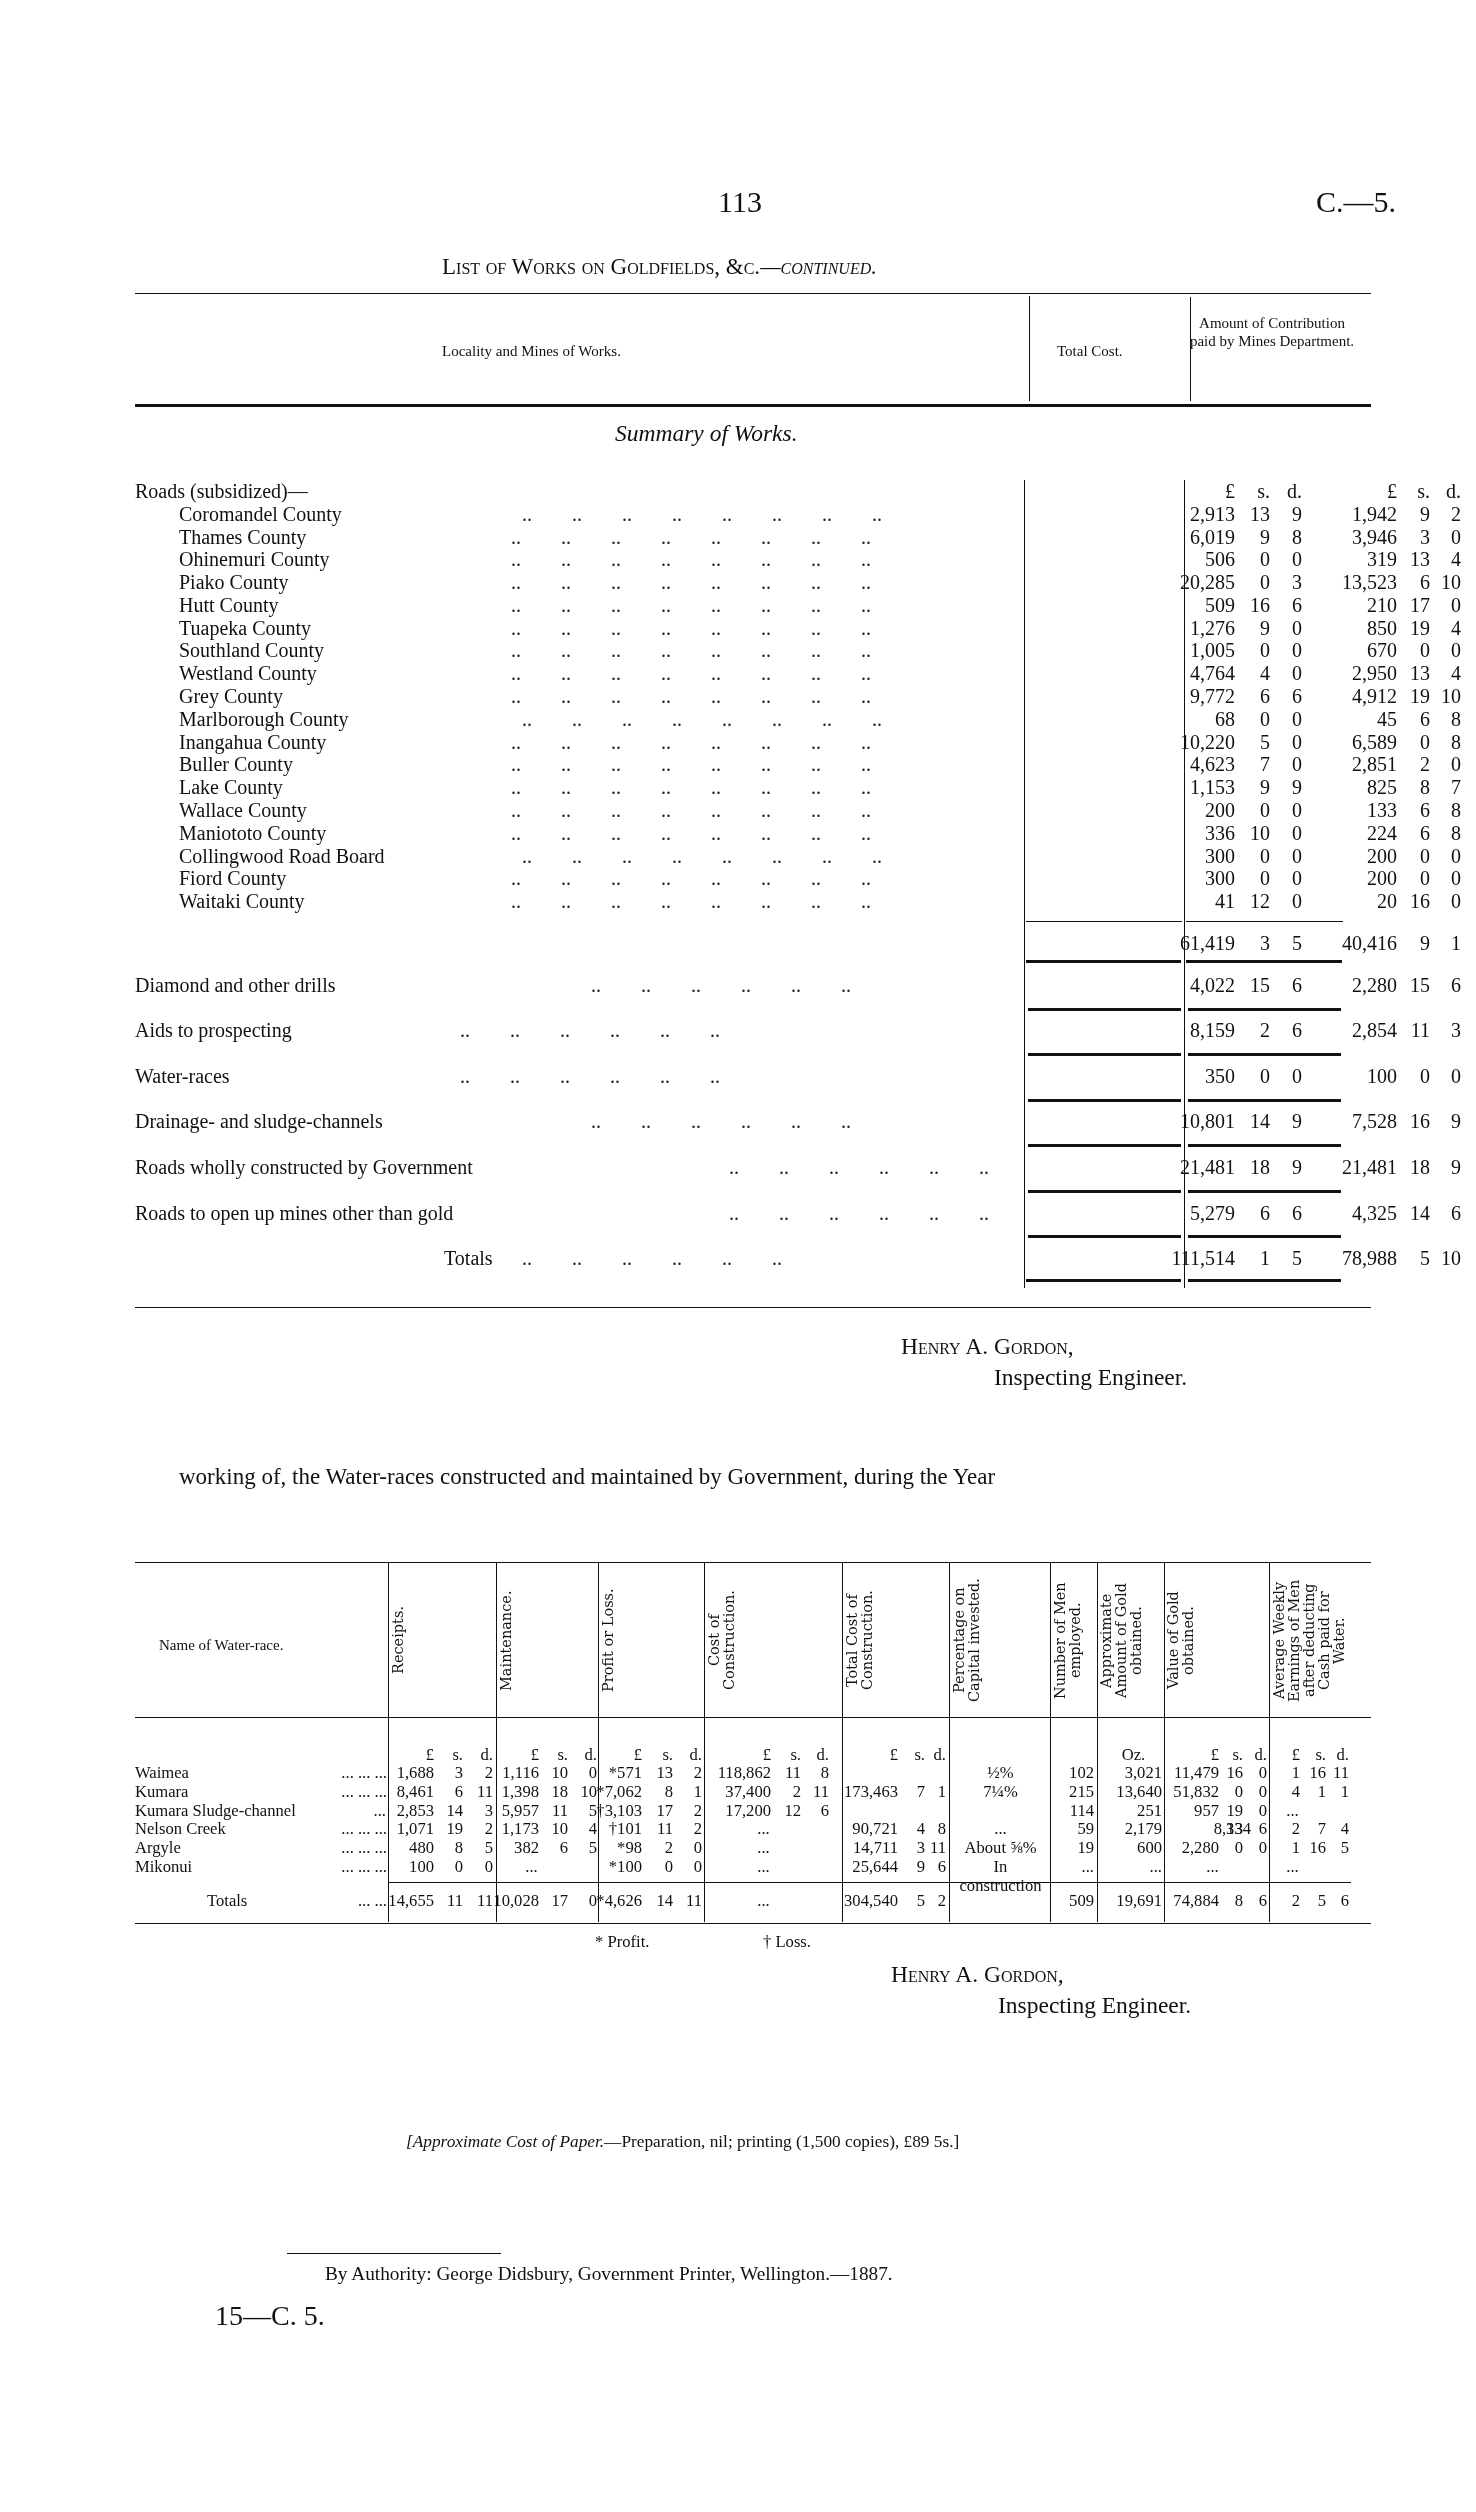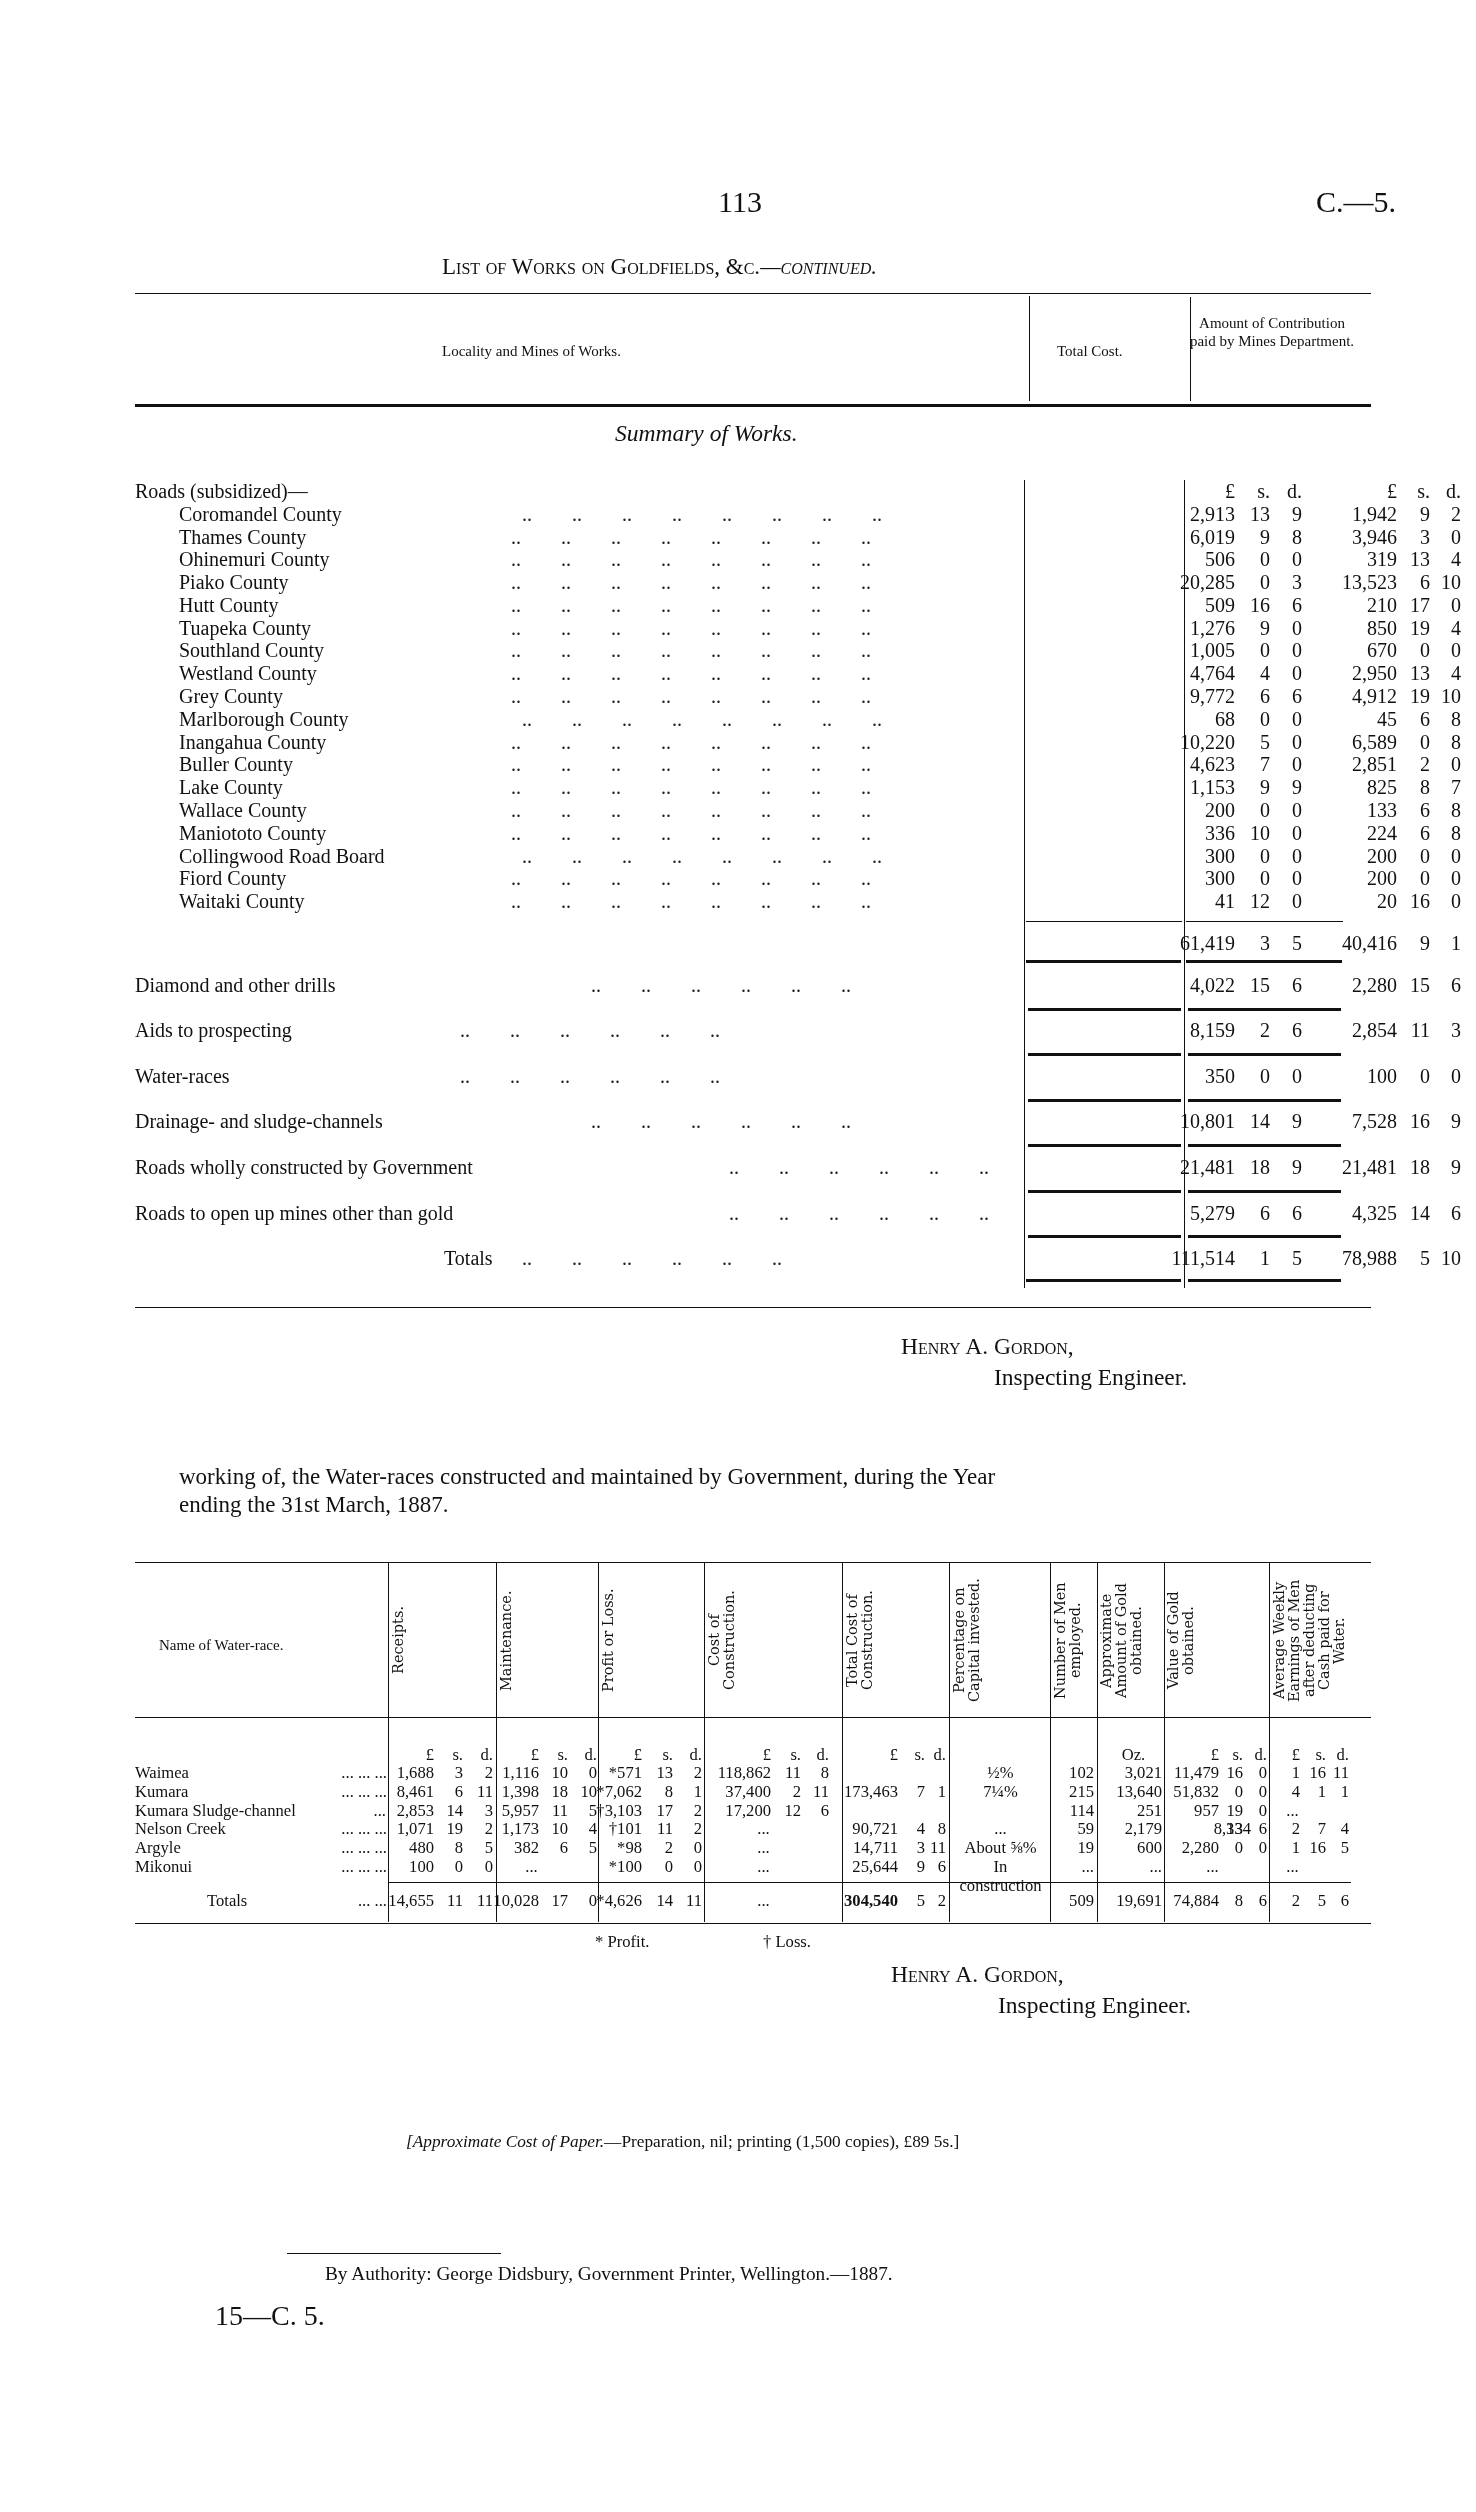--- a/index.html
+++ b/index.html
@@ -368,21 +368,20 @@
     <div class="rule thick" style="left:1026px; top:1279px; width:155px;"></div>
     <div class="rule thick" style="left:1188px; top:1279px; width:153px;"></div>
     <div class="rule" style="left:135px; top:1307px; width:1236px;"></div>
   </div>
 
 <div class="abs sc sig-name" style="left:901px; top:1333px;">Henry A. Gordon,</div>
 <div class="abs sig-title" style="left:994px; top:1364px;">Inspecting Engineer.</div>
 
 <div class="abs" id="return-title">
   <span class="hang">working of, the Water-races constructed and maintained by Government, during the Year</span>
-  <span class="hang">ending the 31st March, 1887.</span>
 </div>
 
 <div class="rule" style="left:135px; top:1562px; width:1236px;"></div>
 <div id="wr-header">
     <div class="vrule" style="left:388px; top:1563px; height:359px; width:0.7px;"></div>
     <div class="vrule" style="left:496px; top:1563px; height:359px; width:0.7px;"></div>
     <div class="vrule" style="left:598px; top:1563px; height:359px; width:0.7px;"></div>
     <div class="vrule" style="left:704px; top:1563px; height:359px; width:0.7px;"></div>
     <div class="vrule" style="left:842px; top:1563px; height:359px; width:0.7px;"></div>
     <div class="vrule" style="left:949px; top:1563px; height:359px; width:0.7px;"></div>
@@ -566,21 +565,21 @@
     <div class="wr-cell" style="left:351px; width:83px; top:1892px;">14,655</div>
     <div class="wr-cell" style="left:438px; width:25px; top:1892px;">11</div>
     <div class="wr-cell" style="left:468px; width:25px; top:1892px;">11</div>
     <div class="wr-cell" style="left:456px; width:83px; top:1892px;">10,028</div>
     <div class="wr-cell" style="left:543px; width:25px; top:1892px;">17</div>
     <div class="wr-cell" style="left:572px; width:25px; top:1892px;">0</div>
     <div class="wr-cell" style="left:559px; width:83px; top:1892px;">*4,626</div>
     <div class="wr-cell" style="left:648px; width:25px; top:1892px;">14</div>
     <div class="wr-cell" style="left:677px; width:25px; top:1892px;">11</div>
     <div class="wr-cell center" style="left:715px; width:97px; top:1892px; text-align:center;">...</div>
-    <div class="wr-cell" style="left:815px; width:83px; top:1892px;font-weight:bold;">304,540</div>
+    <div class="wr-cell" style="left:815px; width:83px; top:1892px;">304,540</div>
     <div class="wr-cell" style="left:900px; width:25px; top:1892px;">5</div>
     <div class="wr-cell" style="left:921px; width:25px; top:1892px;">2</div>
     <div class="wr-cell" style="left:1051px; width:43px; top:1892px;">509</div>
     <div class="wr-cell" style="left:1098px; width:64px; top:1892px;">19,691</div>
     <div class="wr-cell" style="left:1136px; width:83px; top:1892px;">74,884</div>
     <div class="wr-cell" style="left:1218px; width:25px; top:1892px;">8</div>
     <div class="wr-cell" style="left:1242px; width:25px; top:1892px;">6</div>
     <div class="wr-cell" style="left:1217px; width:83px; top:1892px;">2</div>
     <div class="wr-cell" style="left:1301px; width:25px; top:1892px;">5</div>
     <div class="wr-cell" style="left:1324px; width:25px; top:1892px;">6</div>

